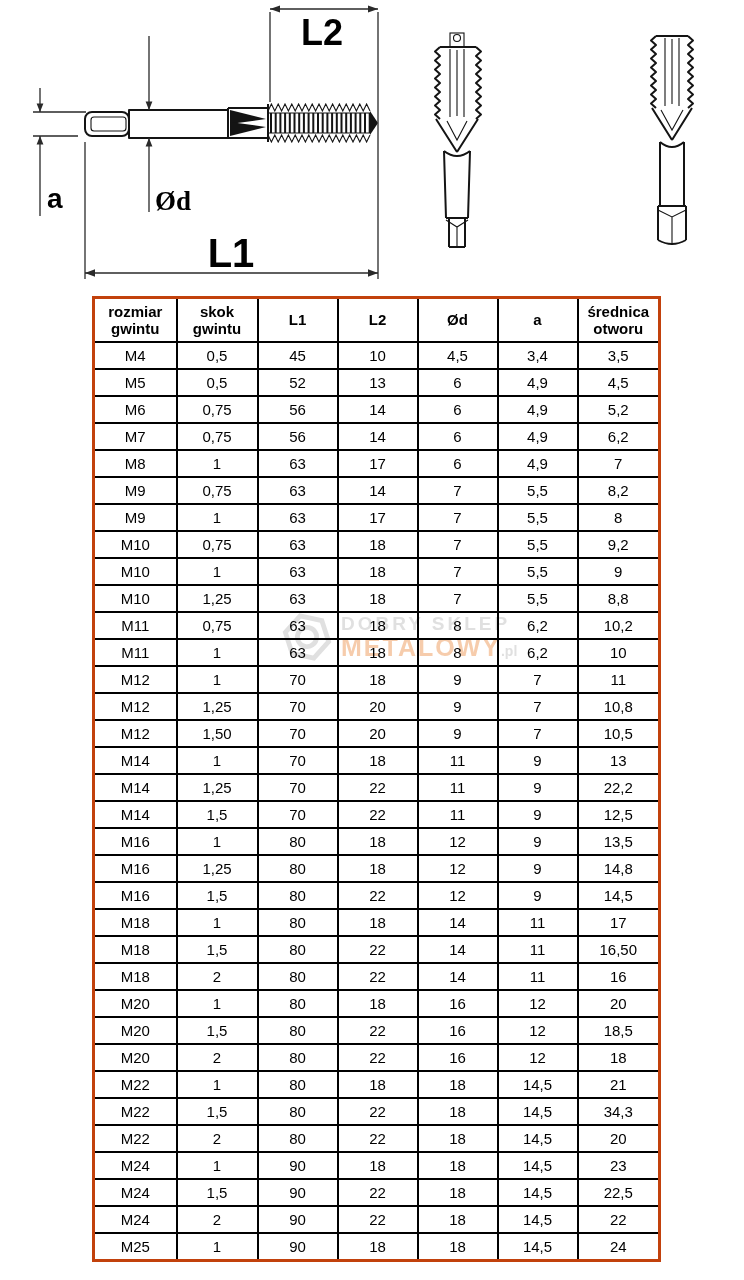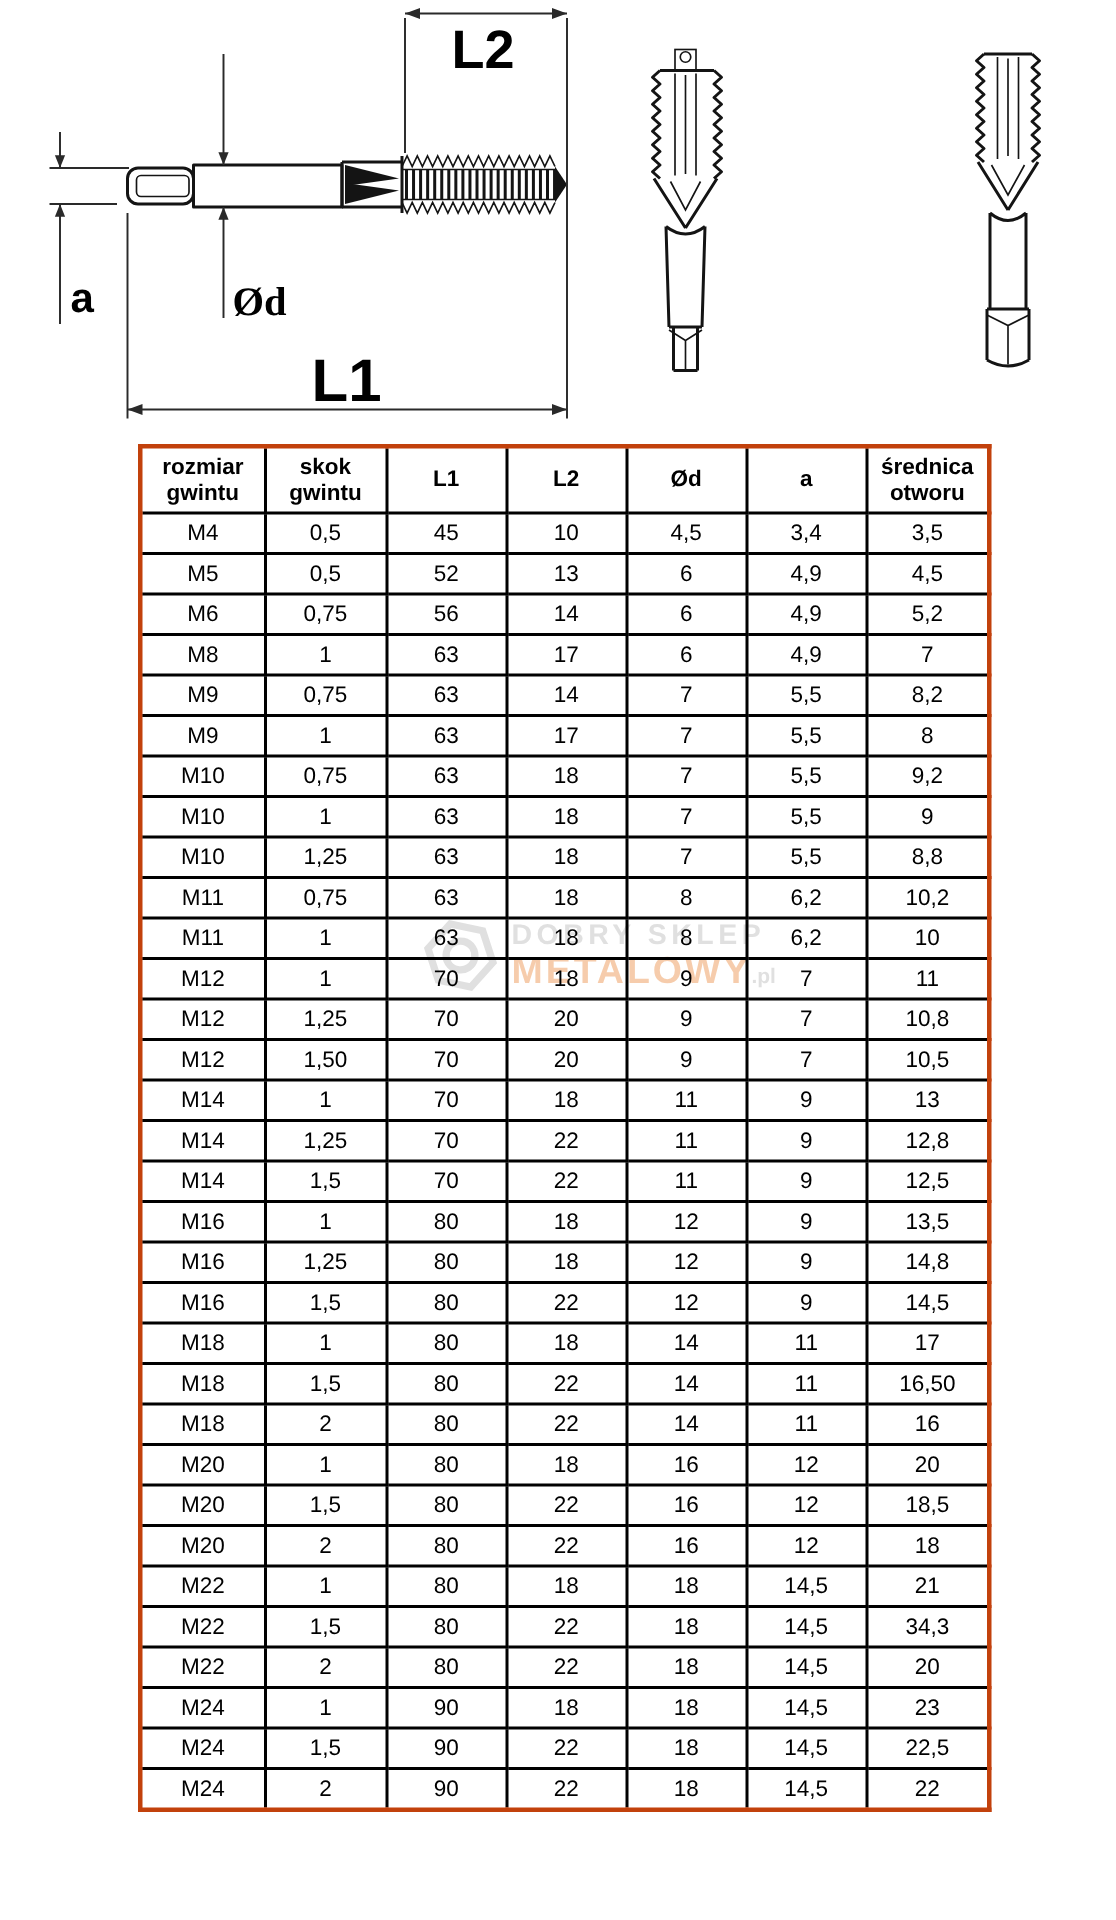--- a/index.html
+++ b/index.html
@@ -180,20 +180,29 @@
       <tr>
         <td>M6</td>
         <td>0,75</td>
         <td>56</td>
         <td>14</td>
         <td>6</td>
         <td>4,9</td>
         <td>5,2</td>
       </tr>
       <tr>
+        <td>M7</td>
+        <td>0,75</td>
+        <td>56</td>
+        <td>14</td>
+        <td>6</td>
+        <td>4,9</td>
+        <td>6,2</td>
+      </tr>
+      <tr>
         <td>M8</td>
         <td>1</td>
         <td>63</td>
         <td>17</td>
         <td>6</td>
         <td>4,9</td>
         <td>7</td>
       </tr>
       <tr>
         <td>M9</td>
@@ -294,21 +303,21 @@
         <td>9</td>
         <td>13</td>
       </tr>
       <tr>
         <td>M14</td>
         <td>1,25</td>
         <td>70</td>
         <td>22</td>
         <td>11</td>
         <td>9</td>
-        <td>12,8</td>
+        <td>22,2</td>
       </tr>
       <tr>
         <td>M14</td>
         <td>1,5</td>
         <td>70</td>
         <td>22</td>
         <td>11</td>
         <td>9</td>
         <td>12,5</td>
       </tr>
@@ -440,14 +449,23 @@
       </tr>
       <tr>
         <td>M24</td>
         <td>2</td>
         <td>90</td>
         <td>22</td>
         <td>18</td>
         <td>14,5</td>
         <td>22</td>
       </tr>
+      <tr>
+        <td>M25</td>
+        <td>1</td>
+        <td>90</td>
+        <td>18</td>
+        <td>18</td>
+        <td>14,5</td>
+        <td>24</td>
+      </tr>
     </tbody>
 </table>
 
 </body></html>

